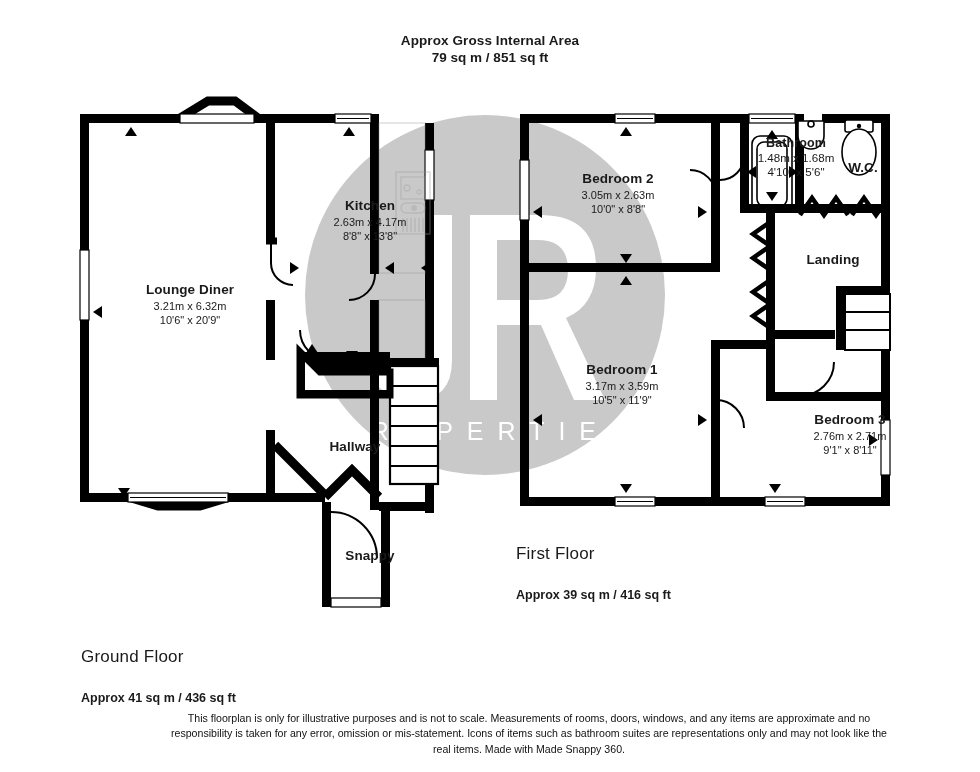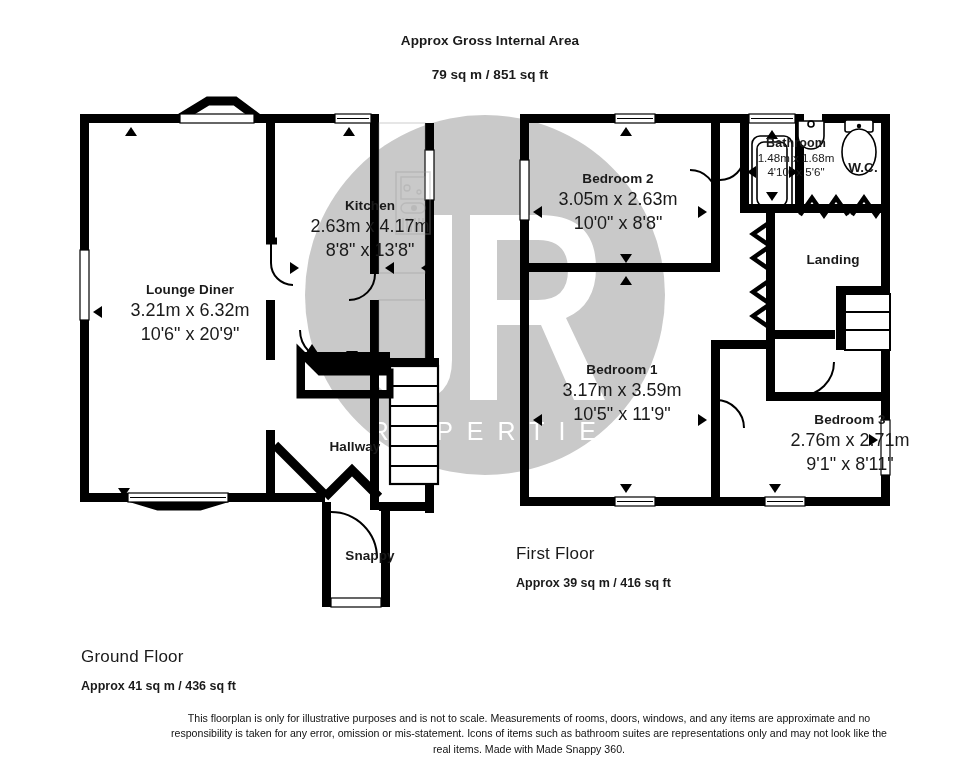--- a/index.html
+++ b/index.html
@@ -45,30 +45,29 @@
     font-size: 13.5px;
     font-weight: bold;
     letter-spacing: 0.1px;
   }
   .header-sub {
     left: 0;
     top: 50px;
     width: 980px;
     font-size: 13.5px;
     font-weight: bold;
-    margin-top: 17px;
   }
 
   .room-name {
     font-size: 13.5px;
     font-weight: bold;
     letter-spacing: 0.1px;
   }
   .room-dim {
-    font-size: 18px;
+    font-size: 11px;
     font-weight: normal;
   }
   .room-block {
     position: absolute;
     text-align: center;
     white-space: nowrap;
     line-height: 1.32;
   }
   .room-block .room-name { display: block; }
   .room-block .room-dim { display: block; }
@@ -81,21 +80,21 @@
   .floor-sub {
     font-size: 12.5px;
     font-weight: bold;
   }
   .floor-block {
     position: absolute;
     text-align: left;
     white-space: nowrap;
   }
   .floor-block .floor-title { display: block; }
-  .floor-block .floor-sub { display: block; margin-top: 12px; }
+  .floor-block .floor-sub { display: block; margin-top: 24px; }
 
   .disclaimer {
     position: absolute;
     left: 0;
     top: 711px;
     width: 980px;
     text-align: center;
     font-size: 10.6px;
     line-height: 1.45;
     color: #111;

